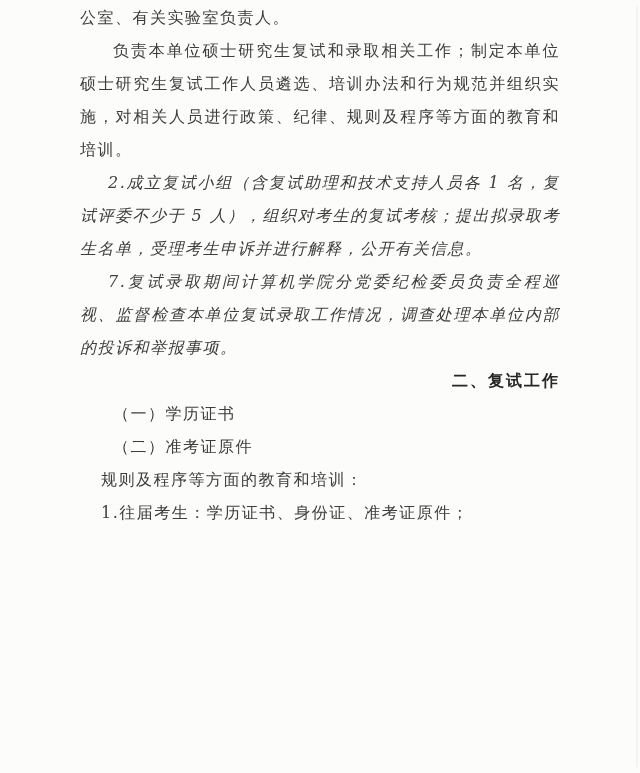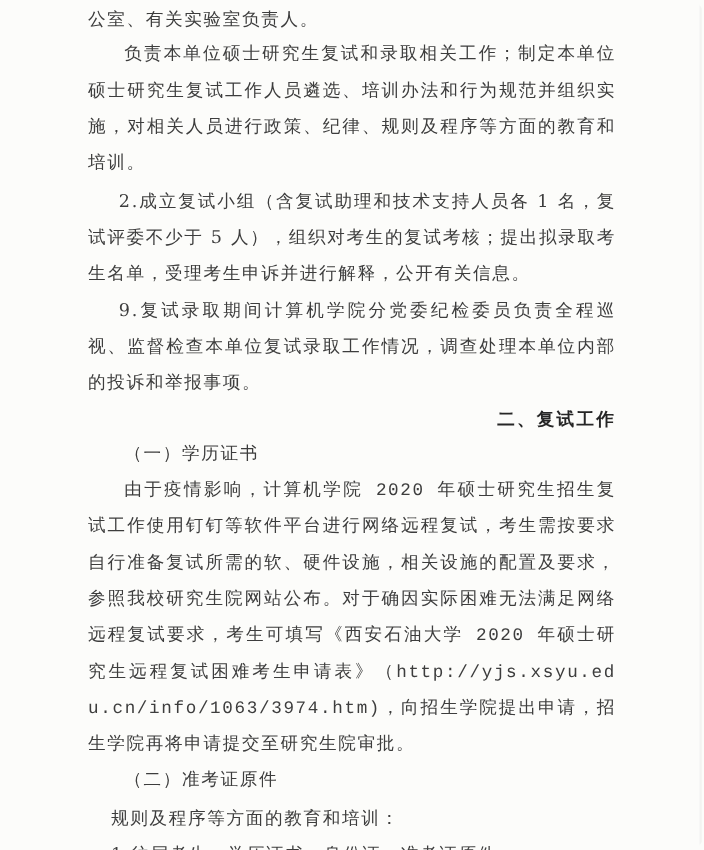--- a/index.html
+++ b/index.html
@@ -39,35 +39,34 @@
     text-align: justify;
     text-justify: inter-character;
     word-break: break-all;
   }
   p.heading {
     font-weight: bold;
     color: var(--heading);
     text-align: right;
     letter-spacing: 2px;
   }
-  .ind2   { text-indent: 33px; font-family: Liberation Mono, monospace; }
-  .ind-num{ text-indent: 28px; }
+  .ind2   { text-indent: 33px; }
+  .ind-num{ text-indent: 28px; font-style: italic; }
   .ind1   { text-indent: 21px; }
   .flush  { text-indent: 0; }
 </style>
 </head>
 <body>
 
 <div class="page">
   <div class="scan-edge"></div>
 
   <p class="line flush">公室、有关实验室负责人。</p>
   <p class="line ind2">负责本单位硕士研究生复试和录取相关工作；制定本单位硕士研究生复试工作人员遴选、培训办法和行为规范并组织实施，对相关人员进行政策、纪律、规则及程序等方面的教育和培训。</p>
   <p class="line ind-num">2.成立复试小组（含复试助理和技术支持人员各 1 名，复试评委不少于 5 人），组织对考生的复试考核；提出拟录取考生名单，受理考生申诉并进行解释，公开有关信息。</p>
-  <p class="line ind-num">9.复试录取期间计算机学院分党委纪检委员负责全程巡视、监督检查本单位复试录取工作情况，调查处理本单位内部的投诉和举报事项。</p>
+  <p class="line ind-num">7.复试录取期间计算机学院分党委纪检委员负责全程巡视、监督检查本单位复试录取工作情况，调查处理本单位内部的投诉和举报事项。</p>
   <p class="line heading flush">二、复试工作</p>
   <p class="line ind2">（一）学历证书</p>
-  <p class="line ind2">由于疫情影响，计算机学院 2020 年硕士研究生招生复试工作使用钉钉等软件平台进行网络远程复试，考生需按要求自行准备复试所需的软、硬件设施，相关设施的配置及要求，参照我校研究生院网站公布。对于确因实际困难无法满足网络远程复试要求，考生可填写《西安石油大学 2020 年硕士研究生远程复试困难考生申请表》（http://yjs.xsyu.edu.cn/info/1063/3974.htm)，向招生学院提出申请，招生学院再将申请提交至研究生院审批。</p>
   <p class="line ind2">（二）准考证原件</p>
   <p class="line ind1">规则及程序等方面的教育和培训：</p>
   <p class="line ind1">1.往届考生：学历证书、身份证、准考证原件；</p>
 
 </div>
 
 </body></html>

